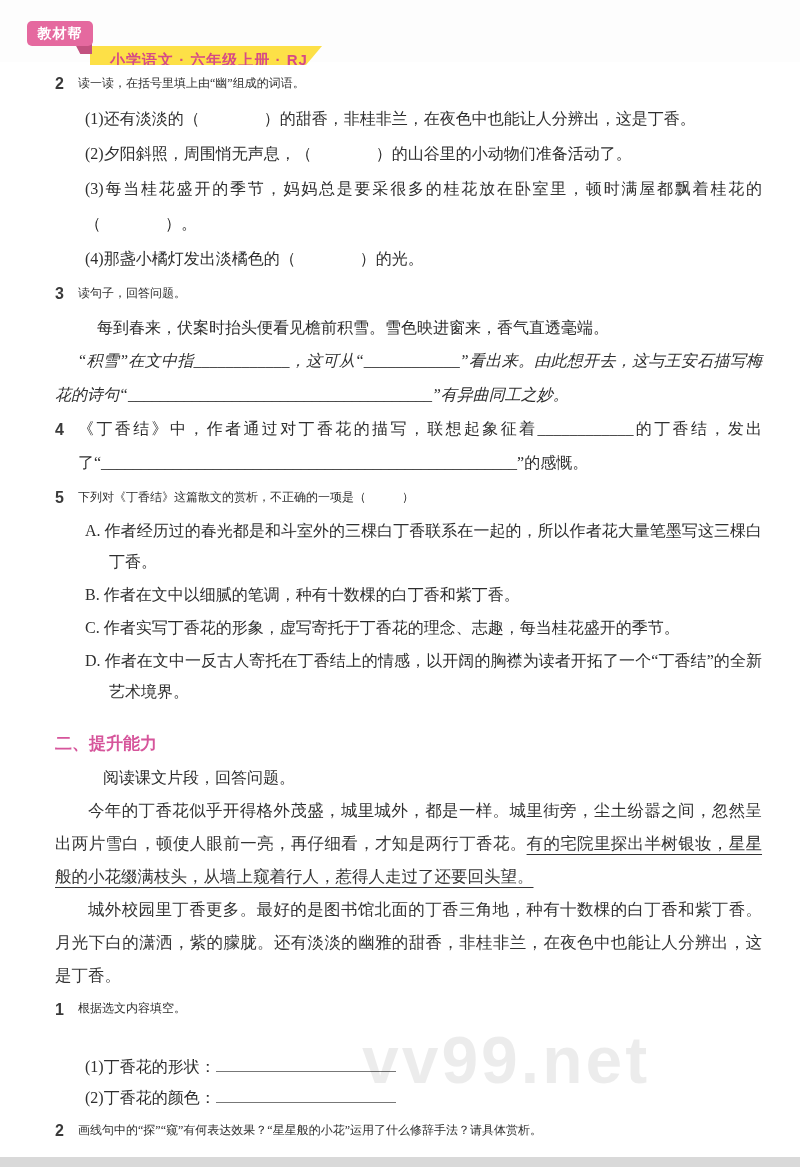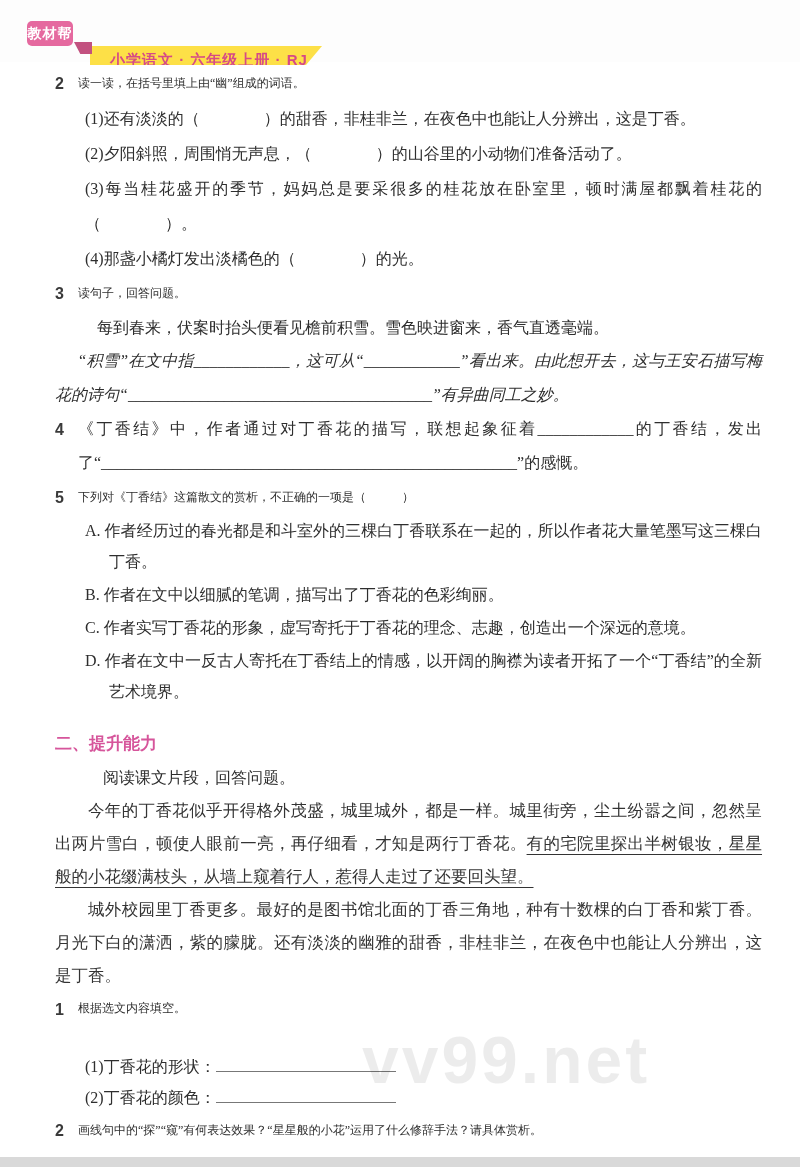--- a/index.html
+++ b/index.html
@@ -3,21 +3,21 @@
 <meta charset="utf-8">
 <style>
   html,body{margin:0;padding:0;}
   body{
     width:800px;height:1167px;background:#ffffff;position:relative;overflow:hidden;
     font-family:"Liberation Serif","DejaVu Serif",serif;color:#2e2e2e;
   }
   
   .header{position:absolute;top:0;left:0;width:800px;height:62px;background:#fdfdfd;}
   .badge{
-    position:absolute;left:27px;top:21px;width:46px;height:25px;background:#e5699f;
+    position:absolute;left:27px;top:21px;width:66px;height:25px;background:#e5699f;
     border-radius:5px;color:#fff;font-family:"Liberation Sans","DejaVu Sans",sans-serif;
     font-weight:700;font-size:14px;text-align:center;line-height:25px;z-index:3;letter-spacing:1px;
   }
   .badge-fold{
     position:absolute;left:74px;top:42px;width:18px;height:12px;background:#c2517f;
     clip-path:polygon(0 0,100% 0,100% 100%,35% 100%);z-index:2;
   }
   .ribbon{
     position:absolute;left:90px;top:46px;width:232px;height:19px;background:#fde047;
     clip-path:polygon(0 0,100% 0,calc(100% - 16px) 100%,0 100%);
@@ -97,22 +97,22 @@
     <div class="qnum">4</div>
     <div class="qbody fillpara2">《丁香结》中，作者通过对丁香花的描写，联想起象征着____________的丁香结，发出了“____________________________________________________”的感慨。</div>
   </div>
 
   <div class="qrow">
     <div class="qnum">5</div>
     <div class="qbody">下列对《丁香结》这篇散文的赏析，不正确的一项是（　　　）</div>
   </div>
   <div class="options">
     <div class="option">A. 作者经历过的春光都是和斗室外的三棵白丁香联系在一起的，所以作者花大量笔墨写这三棵白丁香。</div>
-    <div class="option">B. 作者在文中以细腻的笔调，描写出了丁香花的色彩绚丽。</div>
-    <div class="option">C. 作者实写丁香花的形象，虚写寄托于丁香花的理念、志趣，创造出一个深远的意境。</div>
+    <div class="option">B. 作者在文中以细腻的笔调，种有十数棵的白丁香和紫丁香。</div>
+    <div class="option">C. 作者实写丁香花的形象，虚写寄托于丁香花的理念、志趣，每当桂花盛开的季节。</div>
     <div class="option">D. 作者在文中一反古人寄托在丁香结上的情感，以开阔的胸襟为读者开拓了一个“丁香结”的全新艺术境界。</div>
   </div>
 
   <div class="sec2-head">二、提升能力</div>
   <div class="intro">阅读课文片段，回答问题。</div>
 
   <div class="passage">
     <span>今年的丁香花似乎开得格外茂盛，城里城外，都是一样。城里街旁，尘土纷嚣之间，忽然呈出两片雪白，顿使人眼前一亮，再仔细看，才知是两行丁香花。</span><span class="ul">有的宅院里探出半树银妆，星星般的小花缀满枝头，从墙上窥着行人，惹得人走过了还要回头望。</span>
   </div>
   <div class="passage">城外校园里丁香更多。最好的是图书馆北面的丁香三角地，种有十数棵的白丁香和紫丁香。月光下白的潇洒，紫的朦胧。还有淡淡的幽雅的甜香，非桂非兰，在夜色中也能让人分辨出，这是丁香。</div>

